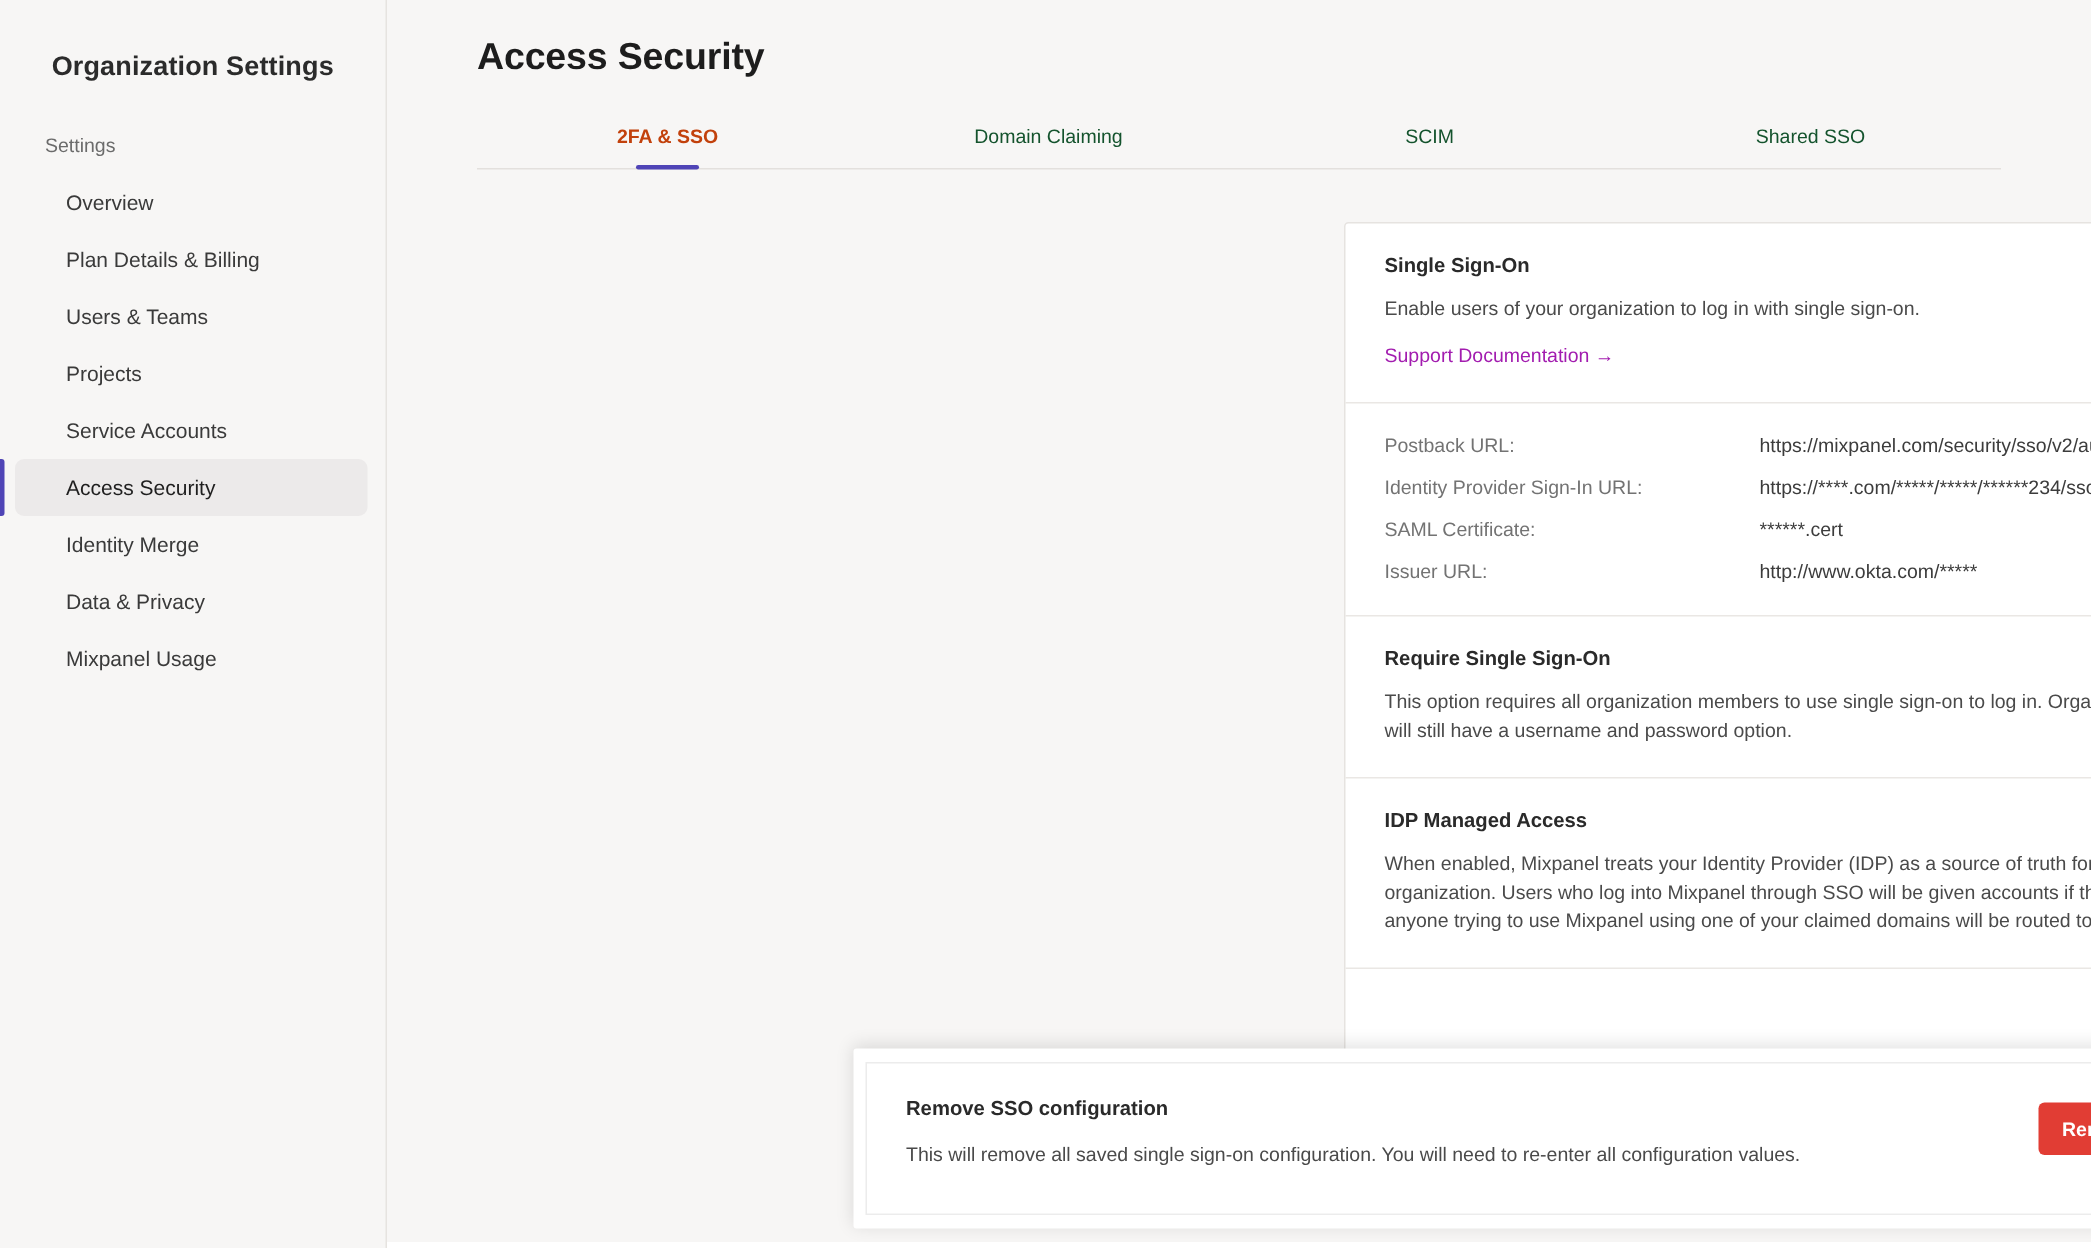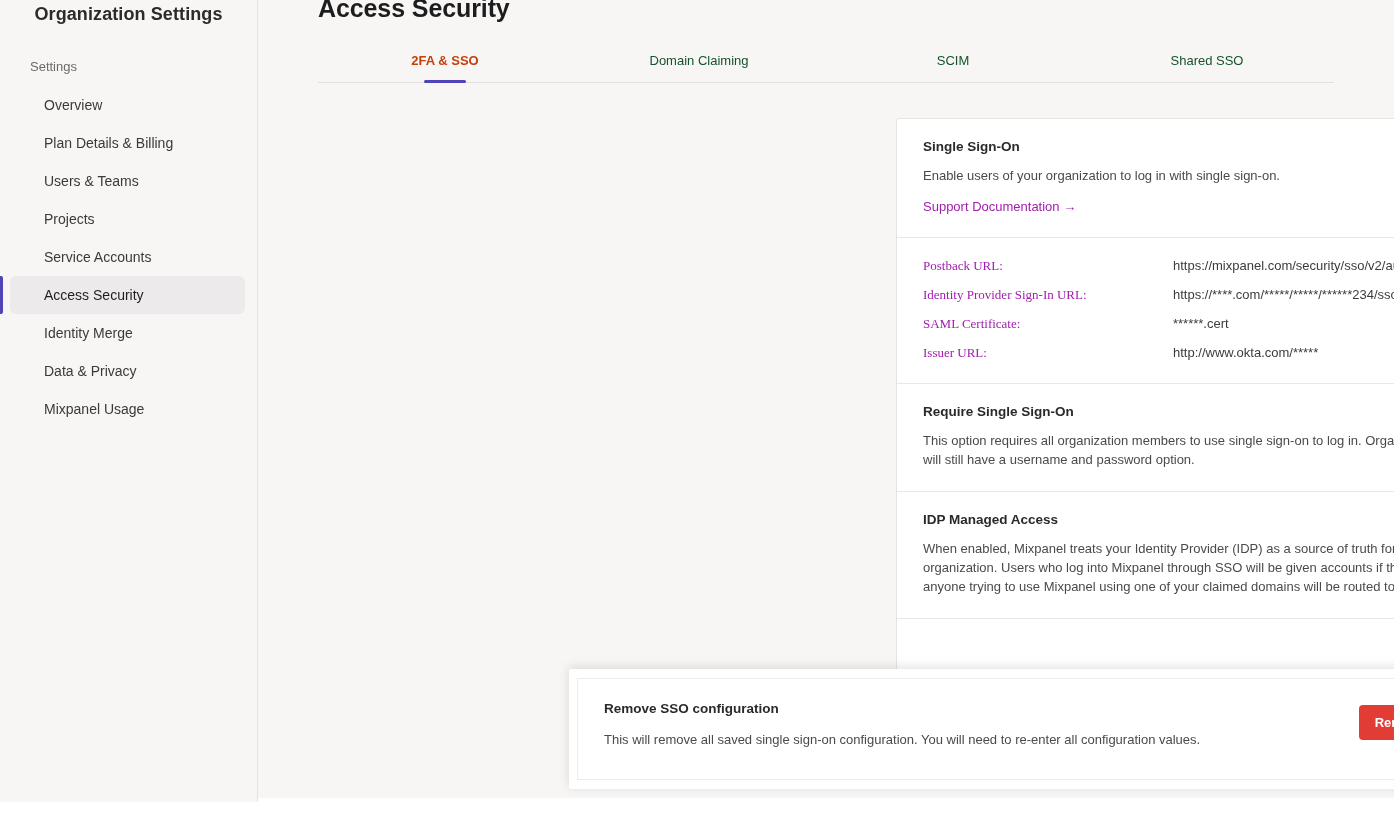--- a/index.html
+++ b/index.html
@@ -9,21 +9,20 @@
     overflow: hidden;
     font-family: "Liberation Sans", sans-serif;
     background: #ffffff;
   }
   #app {
     position: relative;
     width: 1394px;
     height: 772px;
     background: #f7f6f5;
     display: flex;
-    align-items: center;
   }
 
   
   .sidebar {
     width: 258px;
     height: 832px;
     background: #f7f6f5;
     border-right: 1px solid #e6e3e0;
     flex: 0 0 258px;
     padding-top: 34px;
@@ -159,22 +158,21 @@
 
   
   .config-row {
     display: flex;
     font-size: 13px;
     margin-bottom: 13px;
   }
   .config-label {
     width: 250px;
     flex: 0 0 250px;
-    color: #a21caf;
-    font-family: Liberation Serif, serif;
+    color: #737373;
   }
   .config-value {
     color: #3c3c3c;
     word-break: break-all;
   }
 
   
   .sheet {
     position: absolute;
     left: 311px;

